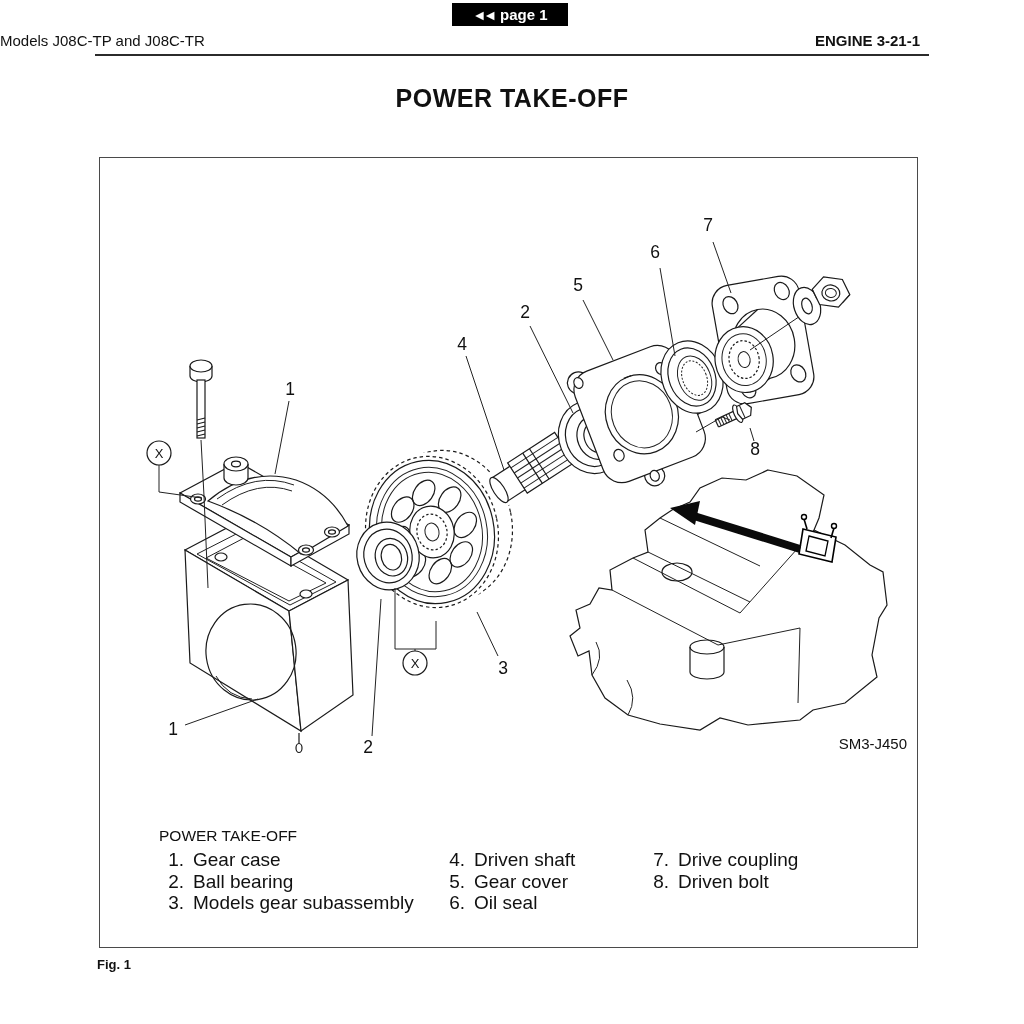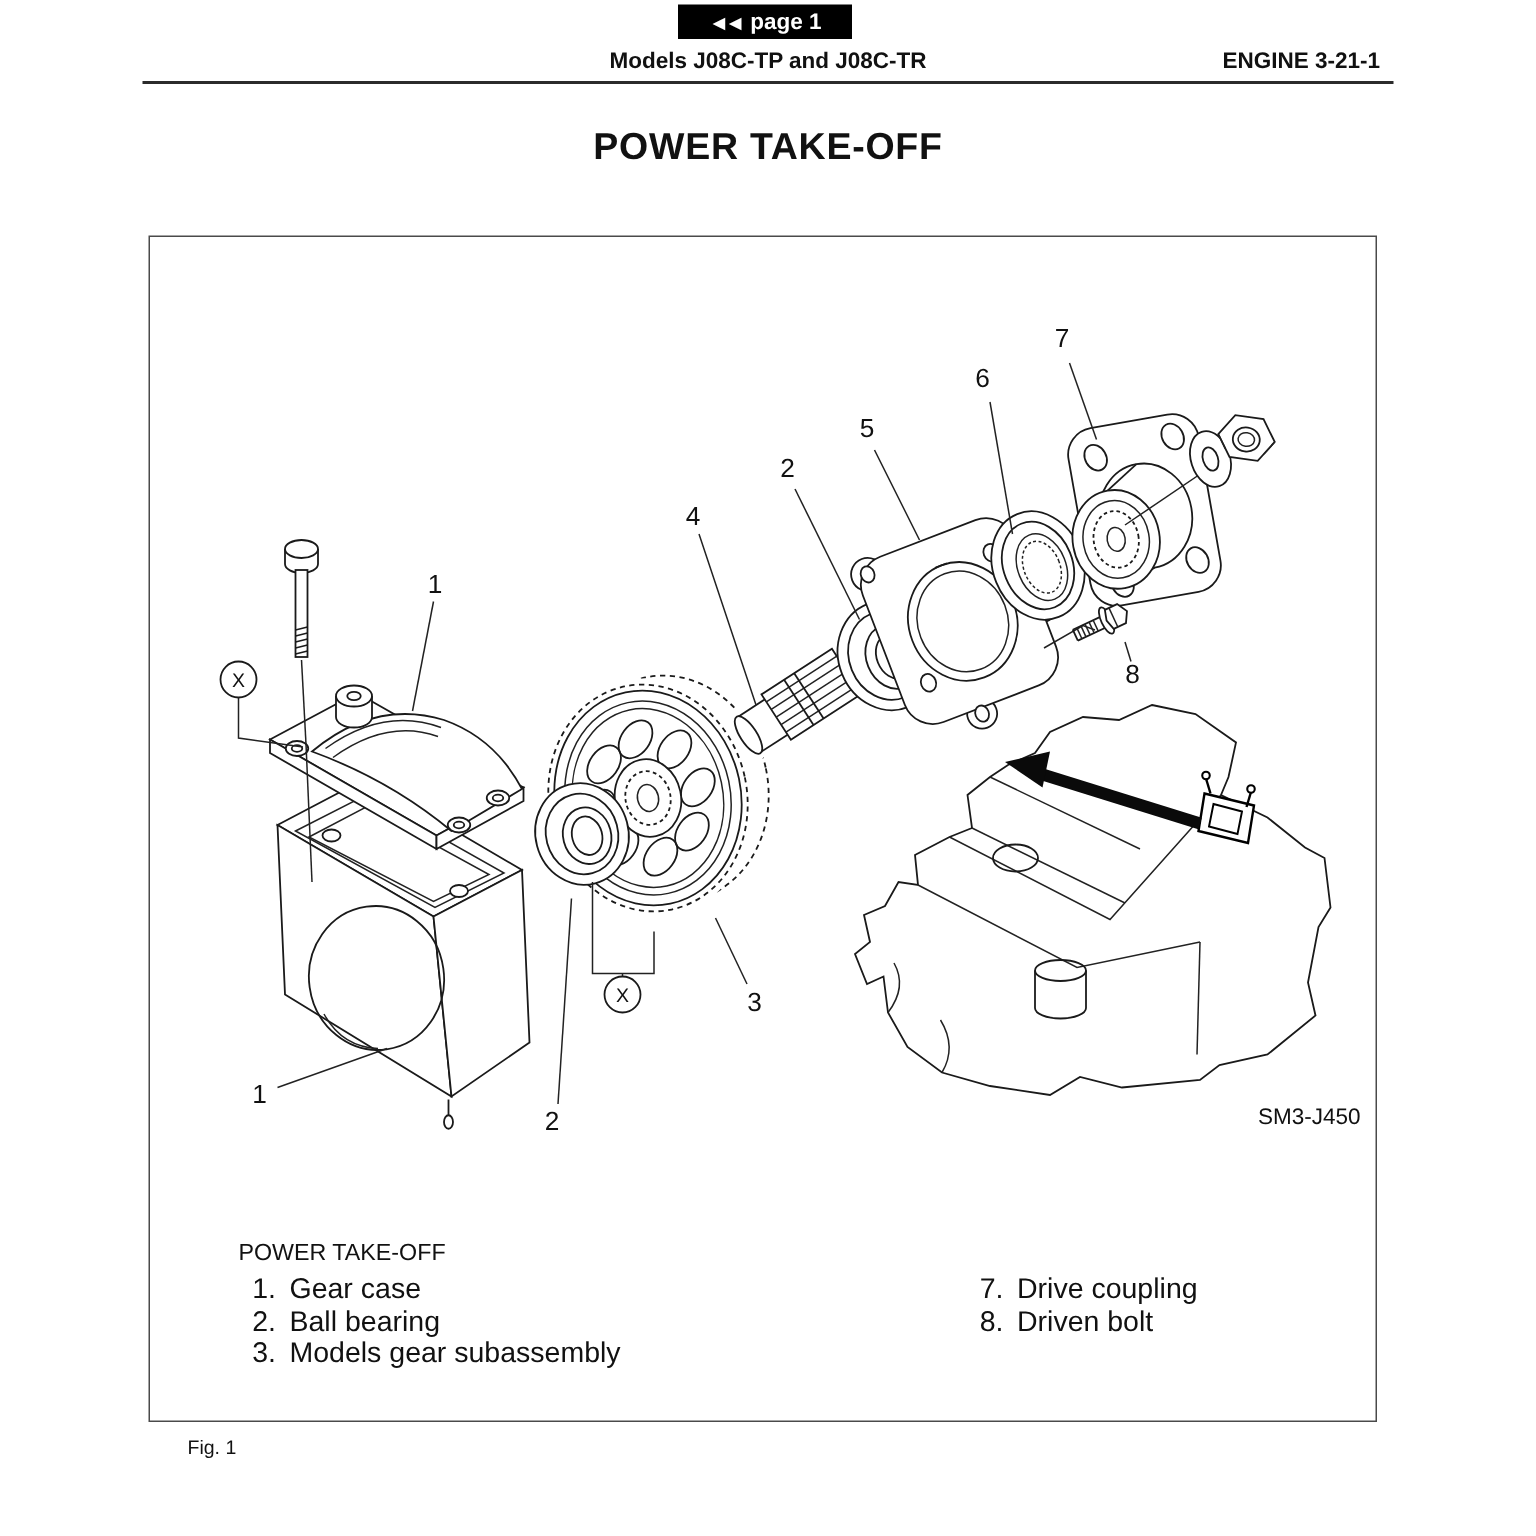--- a/index.html
+++ b/index.html
@@ -2,34 +2,34 @@
 <html><head>
 <meta charset="utf-8">
 <style>
   html,body{margin:0;padding:0;background:#fff;}
   .page{position:relative;width:1024px;height:1024px;background:#ffffff;
         font-family:"Liberation Sans",sans-serif;color:#111;overflow:hidden;}
   .nav-btn{position:absolute;left:452px;top:3px;width:116px;height:23px;
            background:#000;color:#fff;display:flex;align-items:center;justify-content:center;
            font-size:15px;font-weight:bold;cursor:pointer;}
   .nav-btn .arrows{letter-spacing:-3px;margin-right:6px;font-size:14px;}
-  .hdr-center{position:absolute;left:0;top:32px;width:1024px;text-align:center;
-              font-size:15px;font-weight:bold;}
+  .hdr-center{position:absolute;left:0;top:32px;width:1024px;
+              font-size:15px;font-weight:normal;}
   .hdr-right{position:absolute;right:104px;top:32px;font-size:15px;font-weight:bold;}
   .hdr-rule{position:absolute;left:95px;top:54px;width:834px;height:2px;background:#2b2b2b;}
   .doc-title{position:absolute;left:0;top:84px;width:1024px;text-align:center;
              font-size:25px;font-weight:bold;letter-spacing:.5px;}
   .fig-box{position:absolute;left:99px;top:157px;width:817px;height:789px;
            border:1.5px solid #4a4a4a;background:#fff;}
   .fig-box svg{position:absolute;left:0;top:0;}
   .legend-title{position:absolute;left:59px;top:669px;font-size:15.5px;}
   .legend-col{position:absolute;top:691px;font-size:19px;line-height:21.5px;}
   .legend-item{white-space:nowrap;}
   .legend-item .num{display:inline-block;width:18px;text-align:right;margin-right:9px;}
-  .fig-caption{position:absolute;left:97px;top:957px;font-size:13px;font-weight:normal;margin-left:28px;}
+  .fig-caption{position:absolute;left:97px;top:957px;font-size:13px;font-weight:bold;}
   
   .ln{stroke:#1a1a1a;stroke-width:1.2;fill:none;}
   .lnw{stroke:#1a1a1a;stroke-width:1.2;fill:#fff;}
   .thin{stroke:#222;stroke-width:1;fill:none;}
   .co{font-family:"Liberation Sans",sans-serif;font-size:17.5px;fill:#111;text-anchor:middle;}
   .xm{font-family:"Liberation Sans",sans-serif;font-size:13px;fill:#111;text-anchor:middle;}
   .code{font-family:"Liberation Sans",sans-serif;font-size:15px;fill:#111;text-anchor:end;}
 </style>
 </head>
 <body>
@@ -301,20 +301,31 @@
         <span class="num">1.</span><span class="lab">Gear case</span>
       </div>
       <div class="legend-item">
         <span class="num">2.</span><span class="lab">Ball bearing</span>
       </div>
       <div class="legend-item">
         <span class="num">3.</span><span class="lab">Models gear subassembly</span>
       </div>
     </div>
 
+    <div class="legend-col" style="left:347px">
+      <div class="legend-item">
+        <span class="num">4.</span><span class="lab">Driven shaft</span>
+      </div>
+      <div class="legend-item">
+        <span class="num">5.</span><span class="lab">Gear cover</span>
+      </div>
+      <div class="legend-item">
+        <span class="num">6.</span><span class="lab">Oil seal</span>
+      </div>
+    </div>
 
     <div class="legend-col" style="left:551px">
       <div class="legend-item">
         <span class="num">7.</span><span class="lab">Drive coupling</span>
       </div>
       <div class="legend-item">
         <span class="num">8.</span><span class="lab">Driven bolt</span>
       </div>
     </div>
 

